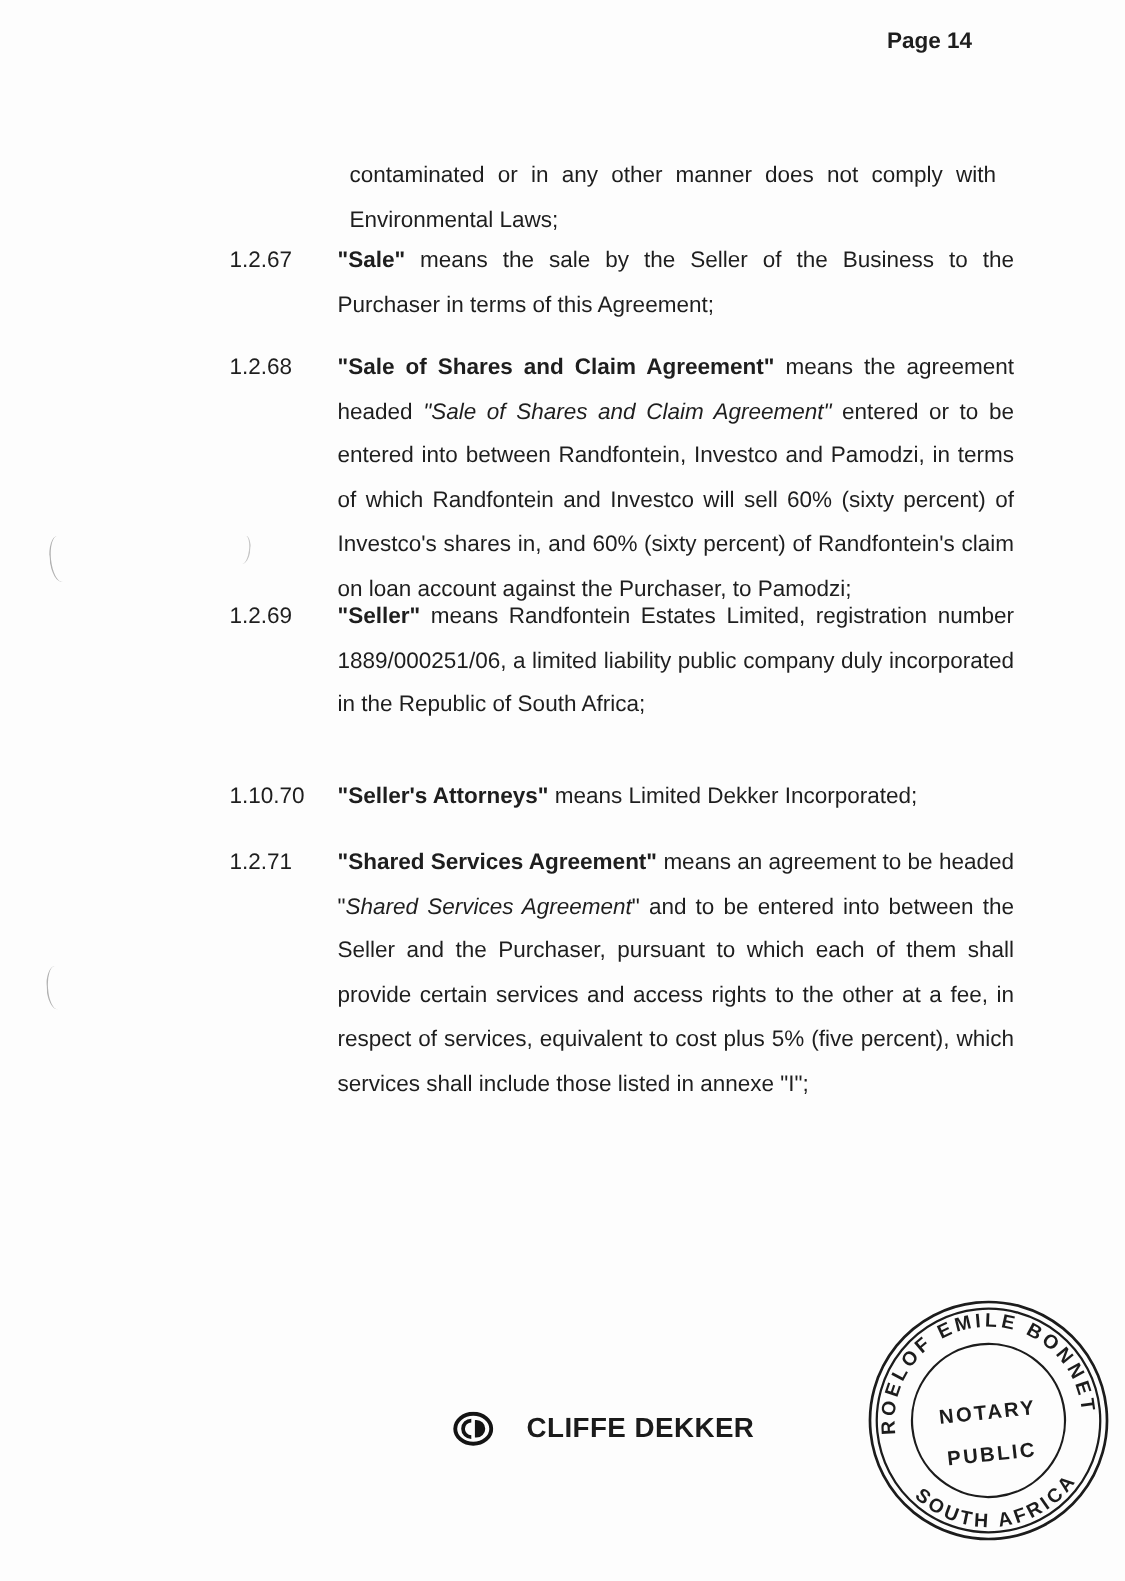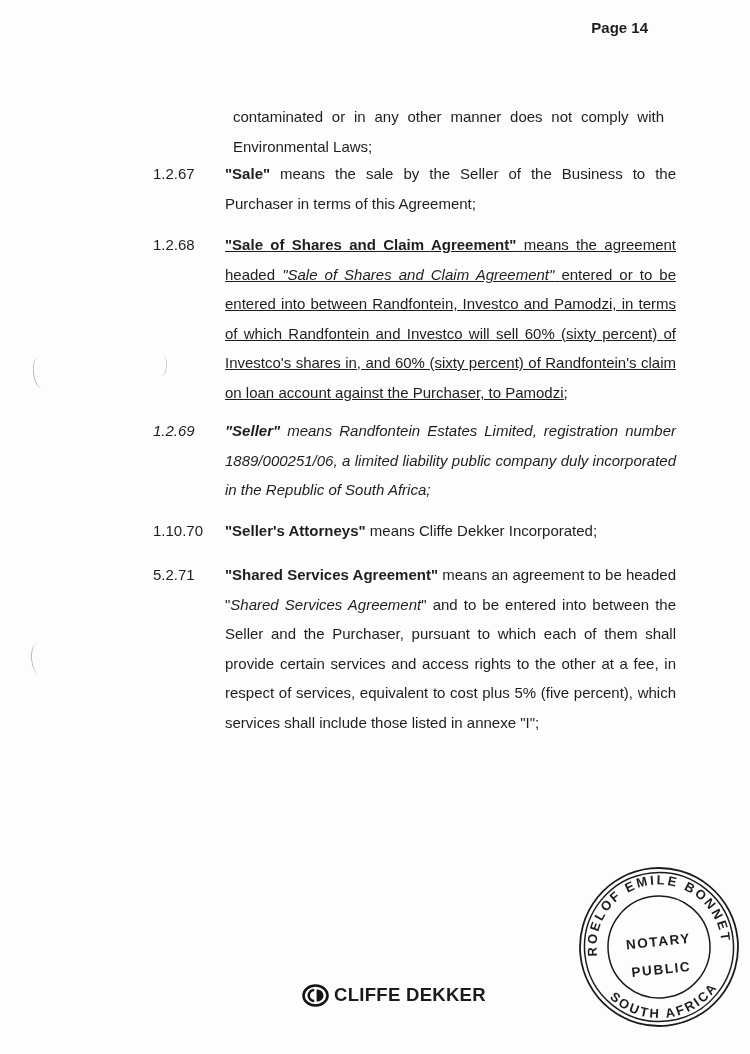--- a/index.html
+++ b/index.html
@@ -17,37 +17,37 @@
     position:absolute;top:19px;right:102px;
     font-weight:bold;font-size:15px;line-height:18px;
   }
   .intro{
     position:absolute;left:217px;top:86px;width:431px;
     margin:16px;text-align:justify;
   }
   .defs{position:absolute;left:125px;top:0;width:523px;height:100%;}
   .def-item{position:absolute;left:0;width:523px;margin-left:28px;}
   .def-item:nth-child(1){top:159px;}
-  .def-item:nth-child(2){top:230px;text-decoration:underline;}
-  .def-item:nth-child(3){top:416px;font-style:italic;}
+  .def-item:nth-child(2){top:230px;}
+  .def-item:nth-child(3){top:396px;}
   .def-item:nth-child(4){top:516px;}
   .def-item:nth-child(5){top:560px;}
   .def-item:nth-child(6){top:747px;}
   .def-item:nth-child(7){top:819px;}
   .def-num{position:absolute;left:0;top:0;}
   .def-text{margin:0 0 0 72px;text-align:justify;}
   .def-text .b{font-weight:bold;}
   .def-text .i{font-style:italic;}
   
   .arc-mark{position:absolute;background:transparent;}
   .arc-a{left:33px;top:357px;width:13px;height:31px;border-left:1.5px solid #b2b2b2;border-radius:50%;transform:rotate(-6deg);}
   .arc-b{left:158px;top:357px;width:8px;height:19px;border-right:1.2px solid #c6c6c6;border-radius:50%;transform:rotate(7deg);}
   .arc-c{left:31px;top:644px;width:12px;height:29px;border-left:1.5px solid #b2b2b2;border-radius:50%;transform:rotate(-4deg);}
   
-  .logo{position:absolute;left:302px;top:983px;display:flex;align-items:center;gap:5px;text-align:center;}
+  .logo{position:absolute;left:302px;top:940px;display:flex;align-items:center;gap:22px;text-align:center;}
   .logo-text{font-weight:bold;font-size:18.5px;letter-spacing:.3px;line-height:24px;color:#1b1b1b;}
   
   .stamp{position:absolute;left:574px;top:862px;transform:rotate(-6deg);}
   .stamp-arc{font-family:"Liberation Sans","DejaVu Sans",sans-serif;font-size:13px;font-weight:bold;letter-spacing:2.4px;fill:#1c1c1c;}
   .stamp-arc-bottom{letter-spacing:2.2px;}
   .stamp-center{font-family:"Liberation Sans","DejaVu Sans",sans-serif;font-size:13.5px;font-weight:bold;letter-spacing:1.6px;fill:#1c1c1c;}
 </style>
 </head>
 <body>
 
@@ -65,24 +65,24 @@
       <div class="def-item">
         <span class="def-num">1.2.68</span>
         <p class="def-text"><span class="b ">"Sale of Shares and Claim Agreement" </span><span class="">means the agreement headed </span><span class="i">"Sale of Shares and Claim Agreement"</span><span class=""> entered or to be entered into between Randfontein, Investco and Pamodzi, in terms of which Randfontein and Investco will sell 60% (sixty percent) of Investco's shares in, and 60% (sixty percent) of Randfontein's claim on loan account against the Purchaser, to Pamodzi;</span></p>
       </div>
       <div class="def-item">
         <span class="def-num">1.2.69</span>
         <p class="def-text"><span class="b ">"Seller" </span><span class="">means Randfontein Estates Limited, registration number 1889/000251/06, a limited liability public company duly incorporated in the Republic of South Africa;</span></p>
       </div>
       <div class="def-item">
         <span class="def-num">1.10.70</span>
-        <p class="def-text"><span class="b ">"Seller's Attorneys" </span><span class="">means Cliffe Dekker Incorporated;</span></p>
+        <p class="def-text"><span class="b ">"Seller's Attorneys" </span><span class="">means Limited Dekker Incorporated;</span></p>
       </div>
       <div class="def-item">
-        <span class="def-num">5.2.71</span>
+        <span class="def-num">1.2.71</span>
         <p class="def-text"><span class="b ">"Shared Services Agreement" </span><span class="">means an agreement to be headed "</span><span class="i">Shared Services Agreement</span><span class="">" and to be entered into between the Seller and the Purchaser, pursuant to which each of them shall provide certain services and access rights to the other at a fee, in respect of services, equivalent to cost plus 5% (five percent), which services shall include those listed in annexe "I";</span></p>
       </div>
     </div>
 
   <div class="arc-mark arc-a"></div>
   <div class="arc-mark arc-b"></div>
   <div class="arc-mark arc-c"></div>
 
   <div class="logo">
     <svg width="27" height="23" viewBox="0 0 27 23" aria-hidden="true">

